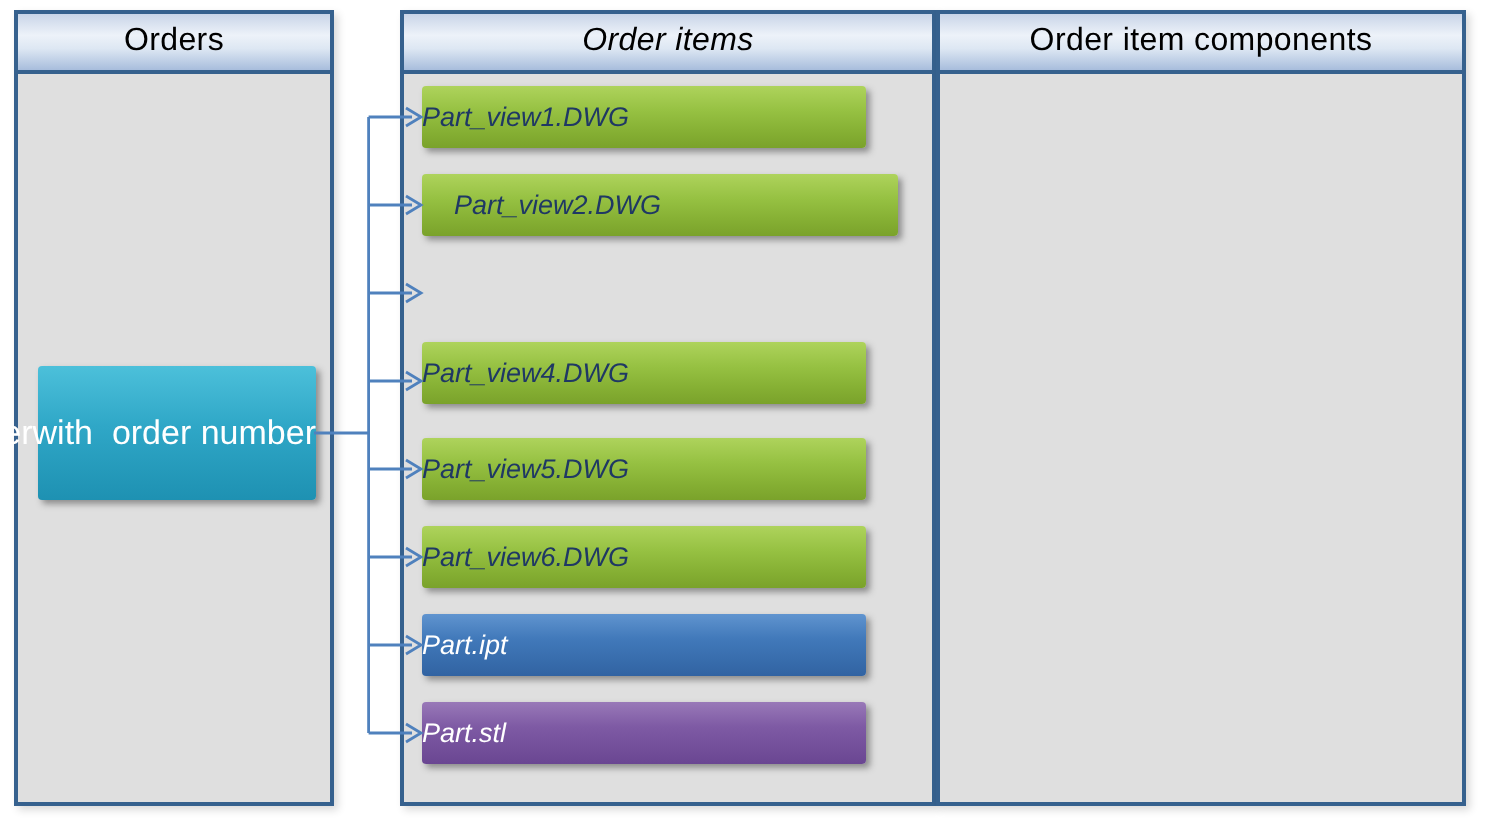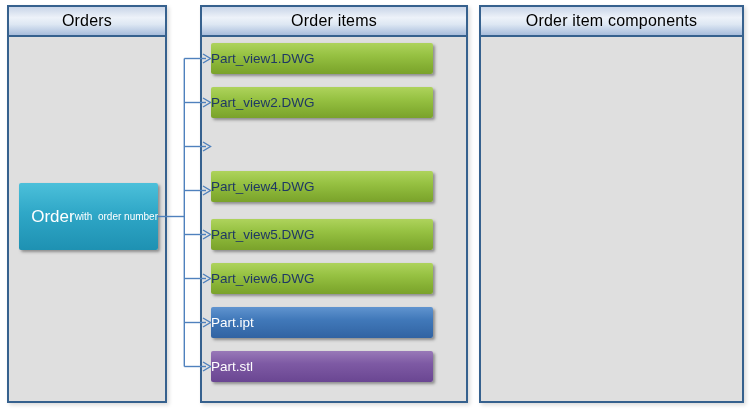--- a/index.html
+++ b/index.html
@@ -15,22 +15,22 @@
   
   .panel {
     position: absolute;
     top: 5px; height: 398px;
     box-sizing: border-box;
     border: 2px solid var(--panel-border, #36618e);
     background: var(--panel-body, #dfdfdf);
     box-shadow: 2px 2px 4px rgba(0,0,0,0.15);
   }
   .panel-orders { left: 7px; width: 160px; }
-  .panel-order-items { left: 200px; width: 268px; }
-  .panel-components { left: 479px; width: 265px; }
+  .panel-order-items { left: 200px; width: 268px; font-style: italic; }
+  .panel-components { left: 468px; width: 265px; }
 
   .panel-header {
     height: 28px;
     box-sizing: content-box;
     border-bottom: 2px solid var(--panel-border, #36618e);
     background: linear-gradient(180deg,
       var(--header-grad-top, #c9d5e8) 0%,
       var(--header-grad-mid, #edf2f9) 38%,
       #dde7f3 62%,
       var(--header-grad-bottom, #a8bddc) 100%);
@@ -52,21 +52,21 @@
     background: linear-gradient(180deg,
       var(--order-teal-top, #4cc0da) 0%,
       #2fa7c7 45%,
       var(--order-teal-bottom, #1e91b2) 100%);
     box-shadow: 2px 2px 3px rgba(60,60,60,0.5);
     display: flex; flex-direction: row;
     align-items: center; justify-content: flex-end;
     color: #ffffff;
   }
   .order-node-title { font-size: 17px; line-height: 20px; }
-  .order-node-subtitle { font-size: 10px; line-height: 15px; white-space: pre; }
+  .order-node-subtitle { font-size: 17px; line-height: 15px; white-space: pre; }
 
   
   .item-box {
     position: absolute;
     left: 9px; width: 222px; height: 31px;
     border-radius: 2px;
     box-shadow: 2px 2px 3px rgba(60,60,60,0.5);
     display: flex; align-items: center; 
     font-size: 13.5px;
   }
@@ -85,21 +85,21 @@
       var(--ipt-blue-bottom, #3163a2) 100%);
     color: #ffffff;
   }
   .item-stl {
     background: linear-gradient(180deg,
       var(--stl-purple-top, #9979b8) 0%,
       #7e5aa4 40%,
       var(--stl-purple-bottom, #6a4692) 100%);
     color: #ffffff;
   }
-  .t0 { top: 36px; }  .t1 { top: 80px; }  .t2 { top: 124px; } .t3 { top: 164px; }
+  .t0 { top: 36px; }  .t1 { top: 80px; padding-left: 16px; }  .t2 { top: 124px; } .t3 { top: 164px; }
   .t4 { top: 212px; } .t5 { top: 256px; } .t6 { top: 300px; } .t7 { top: 344px; }
 
   
   .connector-svg {
     position: absolute; left: 0; top: 0;
     width: 750px; height: 412px;
     pointer-events: none;
   }
   .connector-svg line, .connector-svg polyline {
     stroke: var(--connector, #4f81bd);

